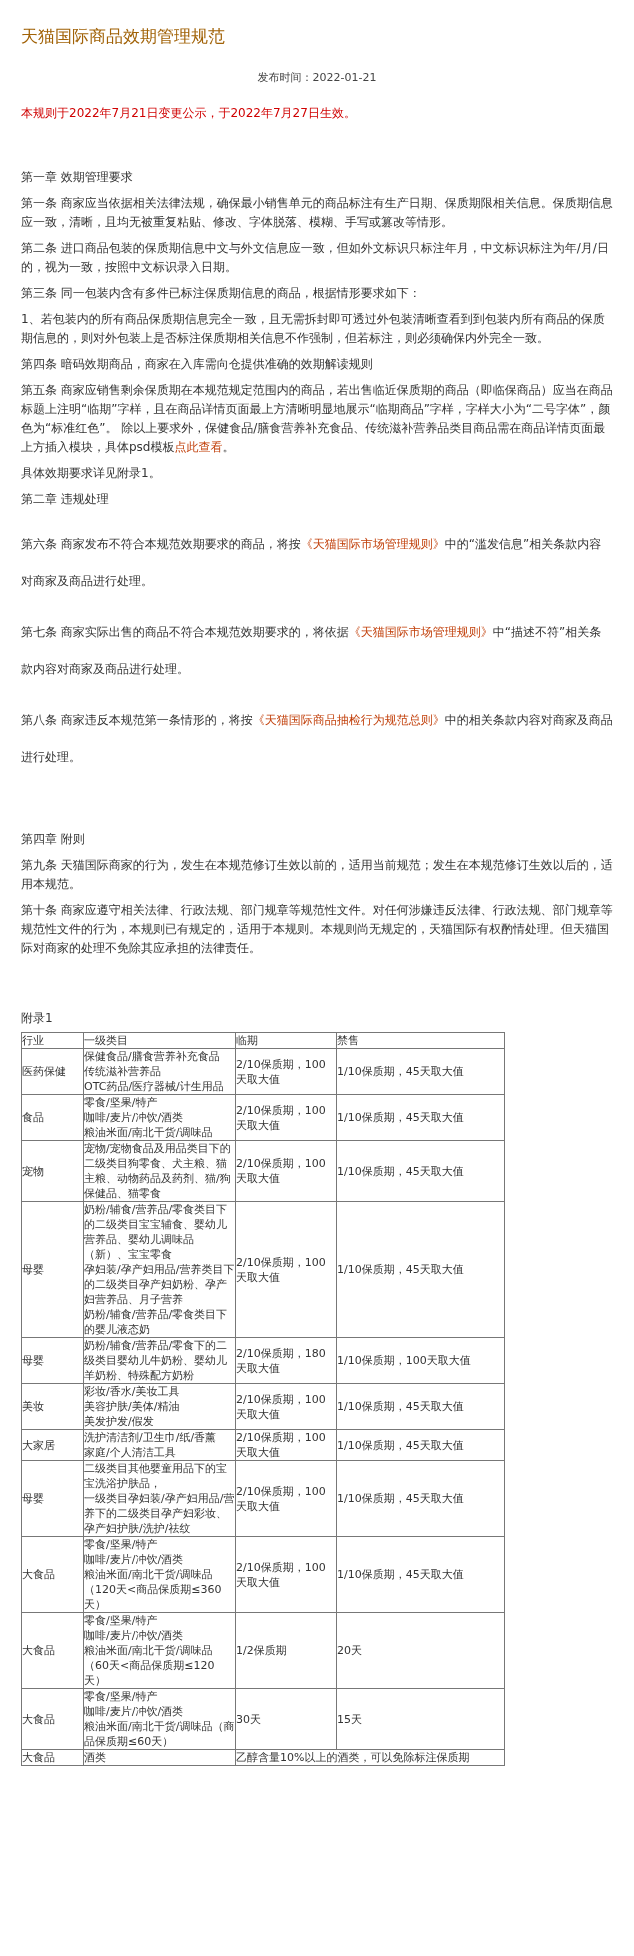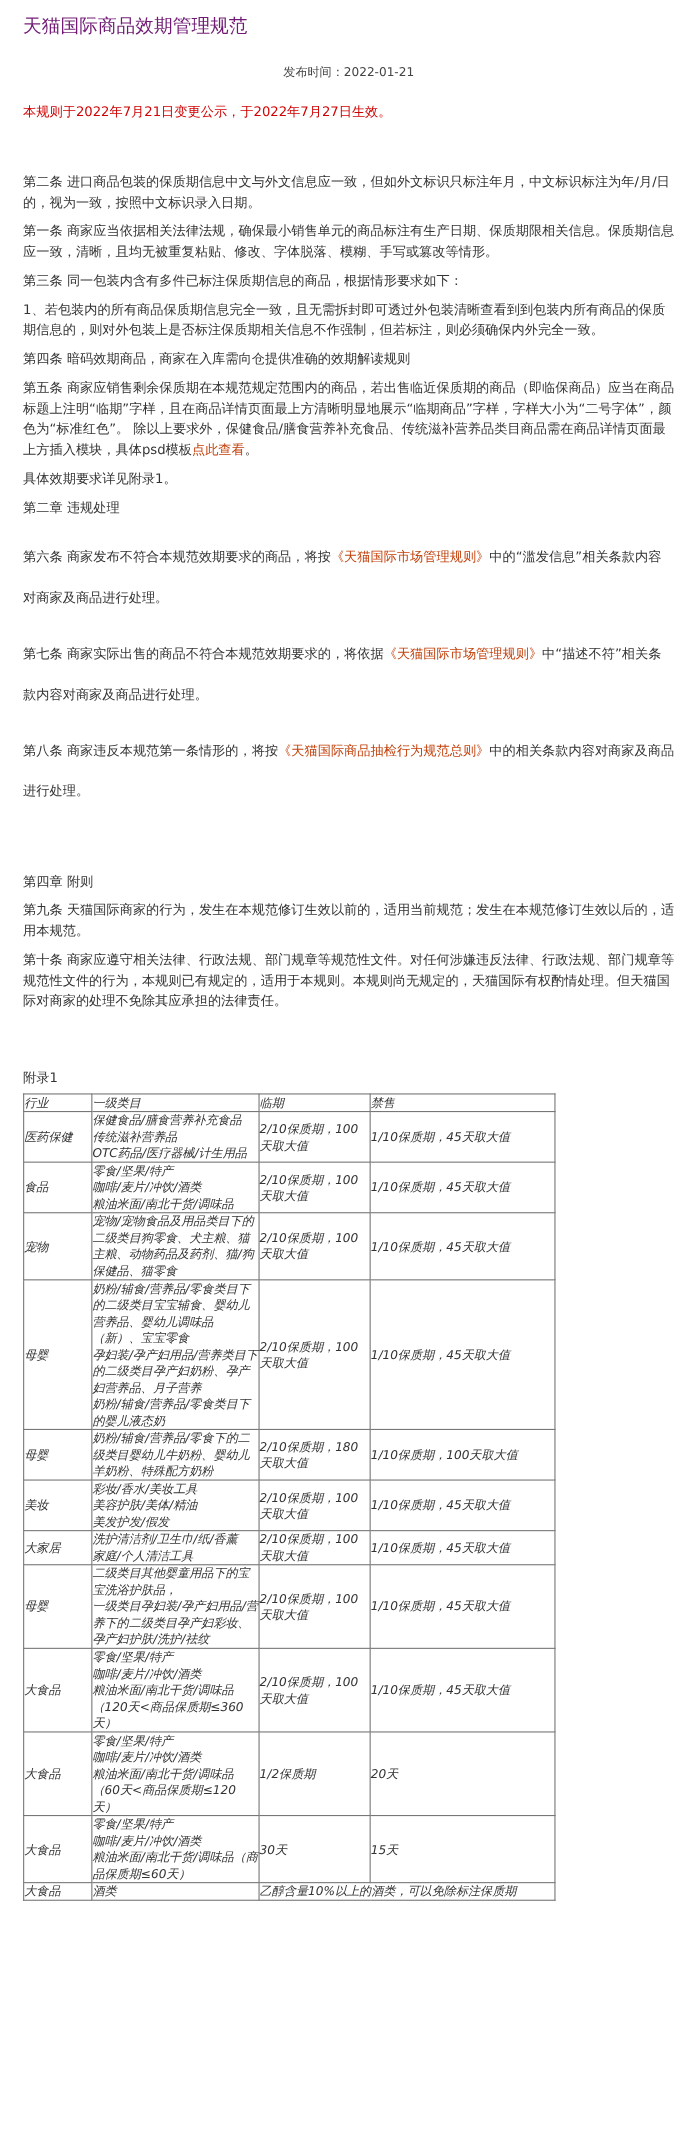--- a/index.html
+++ b/index.html
@@ -3,57 +3,57 @@
 <meta charset="utf-8">
 <style>
   html, body { margin: 0; padding: 0; background: #ffffff; }
   body {
     width: 634px; height: 1956px; overflow: hidden; position: relative;
     font-family: "DejaVu Sans", "Liberation Sans", sans-serif;
     color: #333333;
   }
   .page { padding: 0 21px; }
   .title {
-    font-size: 17px; color: #701a75; margin: 0; padding-top: 12px; height: 24px; line-height: 24px;
+    font-size: 17px; color: #a16207; margin: 0; padding-top: 24px; height: 24px; line-height: 24px;
     font-weight: normal;
   }
   .pubtime { text-align: center; font-size: 11px; color: #444; margin-top: 22px; height: 16px; line-height: 16px; }
   .notice { color: #d00000; font-size: 12px; margin-top: 18px; line-height: 18px; }
   .p { font-size: 12px; line-height: 19px; margin: 0 0 7px 0; color: #333; }
   .p.wide { line-height: 37px; margin-bottom: 4px; }
   .link { color: #c2410c; text-decoration: none; cursor: pointer; }
   .ch1 { margin-top: 46px; }
   .gap-a { height: 10px; }
   .gap-b { height: 50px; }
   .gap-c { height: 40px; }
   .appendix-label { font-size: 12px; color: #333; margin-top: 4px; line-height: 18px; margin-bottom: 5px; }
   table.app {
     border-collapse: collapse; width: 484px; font-size: 11px; line-height: 15px; color: #333;
     border: 1.5px solid #333;
-    font-style: italic;
   }
   table.app td {
     border: 1px solid #777; padding: 0; vertical-align: middle; text-align: left;
   }
   table.app td.c1 { width: 61px; }
   table.app td.c2 { width: 151px; vertical-align: top; }
   table.app td.c3 { width: 100px; }
   .cat-line { display: block; }
 </style>
 </head>
 <body>
 
 <div class="page">
   <h1 class="title">天猫国际商品效期管理规范</h1>
   <div class="pubtime">发布时间：2022-01-21</div>
   <div class="notice">本规则于2022年7月21日变更公示，于2022年7月27日生效。</div>
 
   <div class="ch1">
+    <p class="p">第一章 效期管理要求</p>
+    <p class="p">第一条 商家应当依据相关法律法规，确保最小销售单元的商品标注有生产日期、保质期限相关信息。保质期信息应一致，清晰，且均无被重复粘贴、修改、字体脱落、模糊、手写或篡改等情形。</p>
     <p class="p">第二条 进口商品包装的保质期信息中文与外文信息应一致，但如外文标识只标注年月，中文标识标注为年/月/日的，视为一致，按照中文标识录入日期。</p>
-    <p class="p">第一条 商家应当依据相关法律法规，确保最小销售单元的商品标注有生产日期、保质期限相关信息。保质期信息应一致，清晰，且均无被重复粘贴、修改、字体脱落、模糊、手写或篡改等情形。</p>
     <p class="p">第三条 同一包装内含有多件已标注保质期信息的商品，根据情形要求如下：</p>
     <p class="p">1、若包装内的所有商品保质期信息完全一致，且无需拆封即可透过外包装清晰查看到到包装内所有商品的保质期信息的，则对外包装上是否标注保质期相关信息不作强制，但若标注，则必须确保内外完全一致。</p>
     <p class="p">第四条 暗码效期商品，商家在入库需向仓提供准确的效期解读规则</p>
     <p class="p"><span>第五条 商家应销售剩余保质期在本规范规定范围内的商品，若出售临近保质期的商品（即临保商品）应当在商品标题上注明“临期”字样，且在商品详情页面最上方清晰明显地展示“临期商品”字样，字样大小为“二号字体”，颜色为“标准红色”。 除以上要求外，保健食品/膳食营养补充食品、传统滋补营养品类目商品需在商品详情页面最上方插入模块，具体psd模板</span><a class="link">点此查看</a><span>。</span></p>
     <p class="p">具体效期要求详见附录1。</p>
   </div>
 
   <div>
     <p class="p">第二章 违规处理</p>
     <div class="gap-a"></div>

